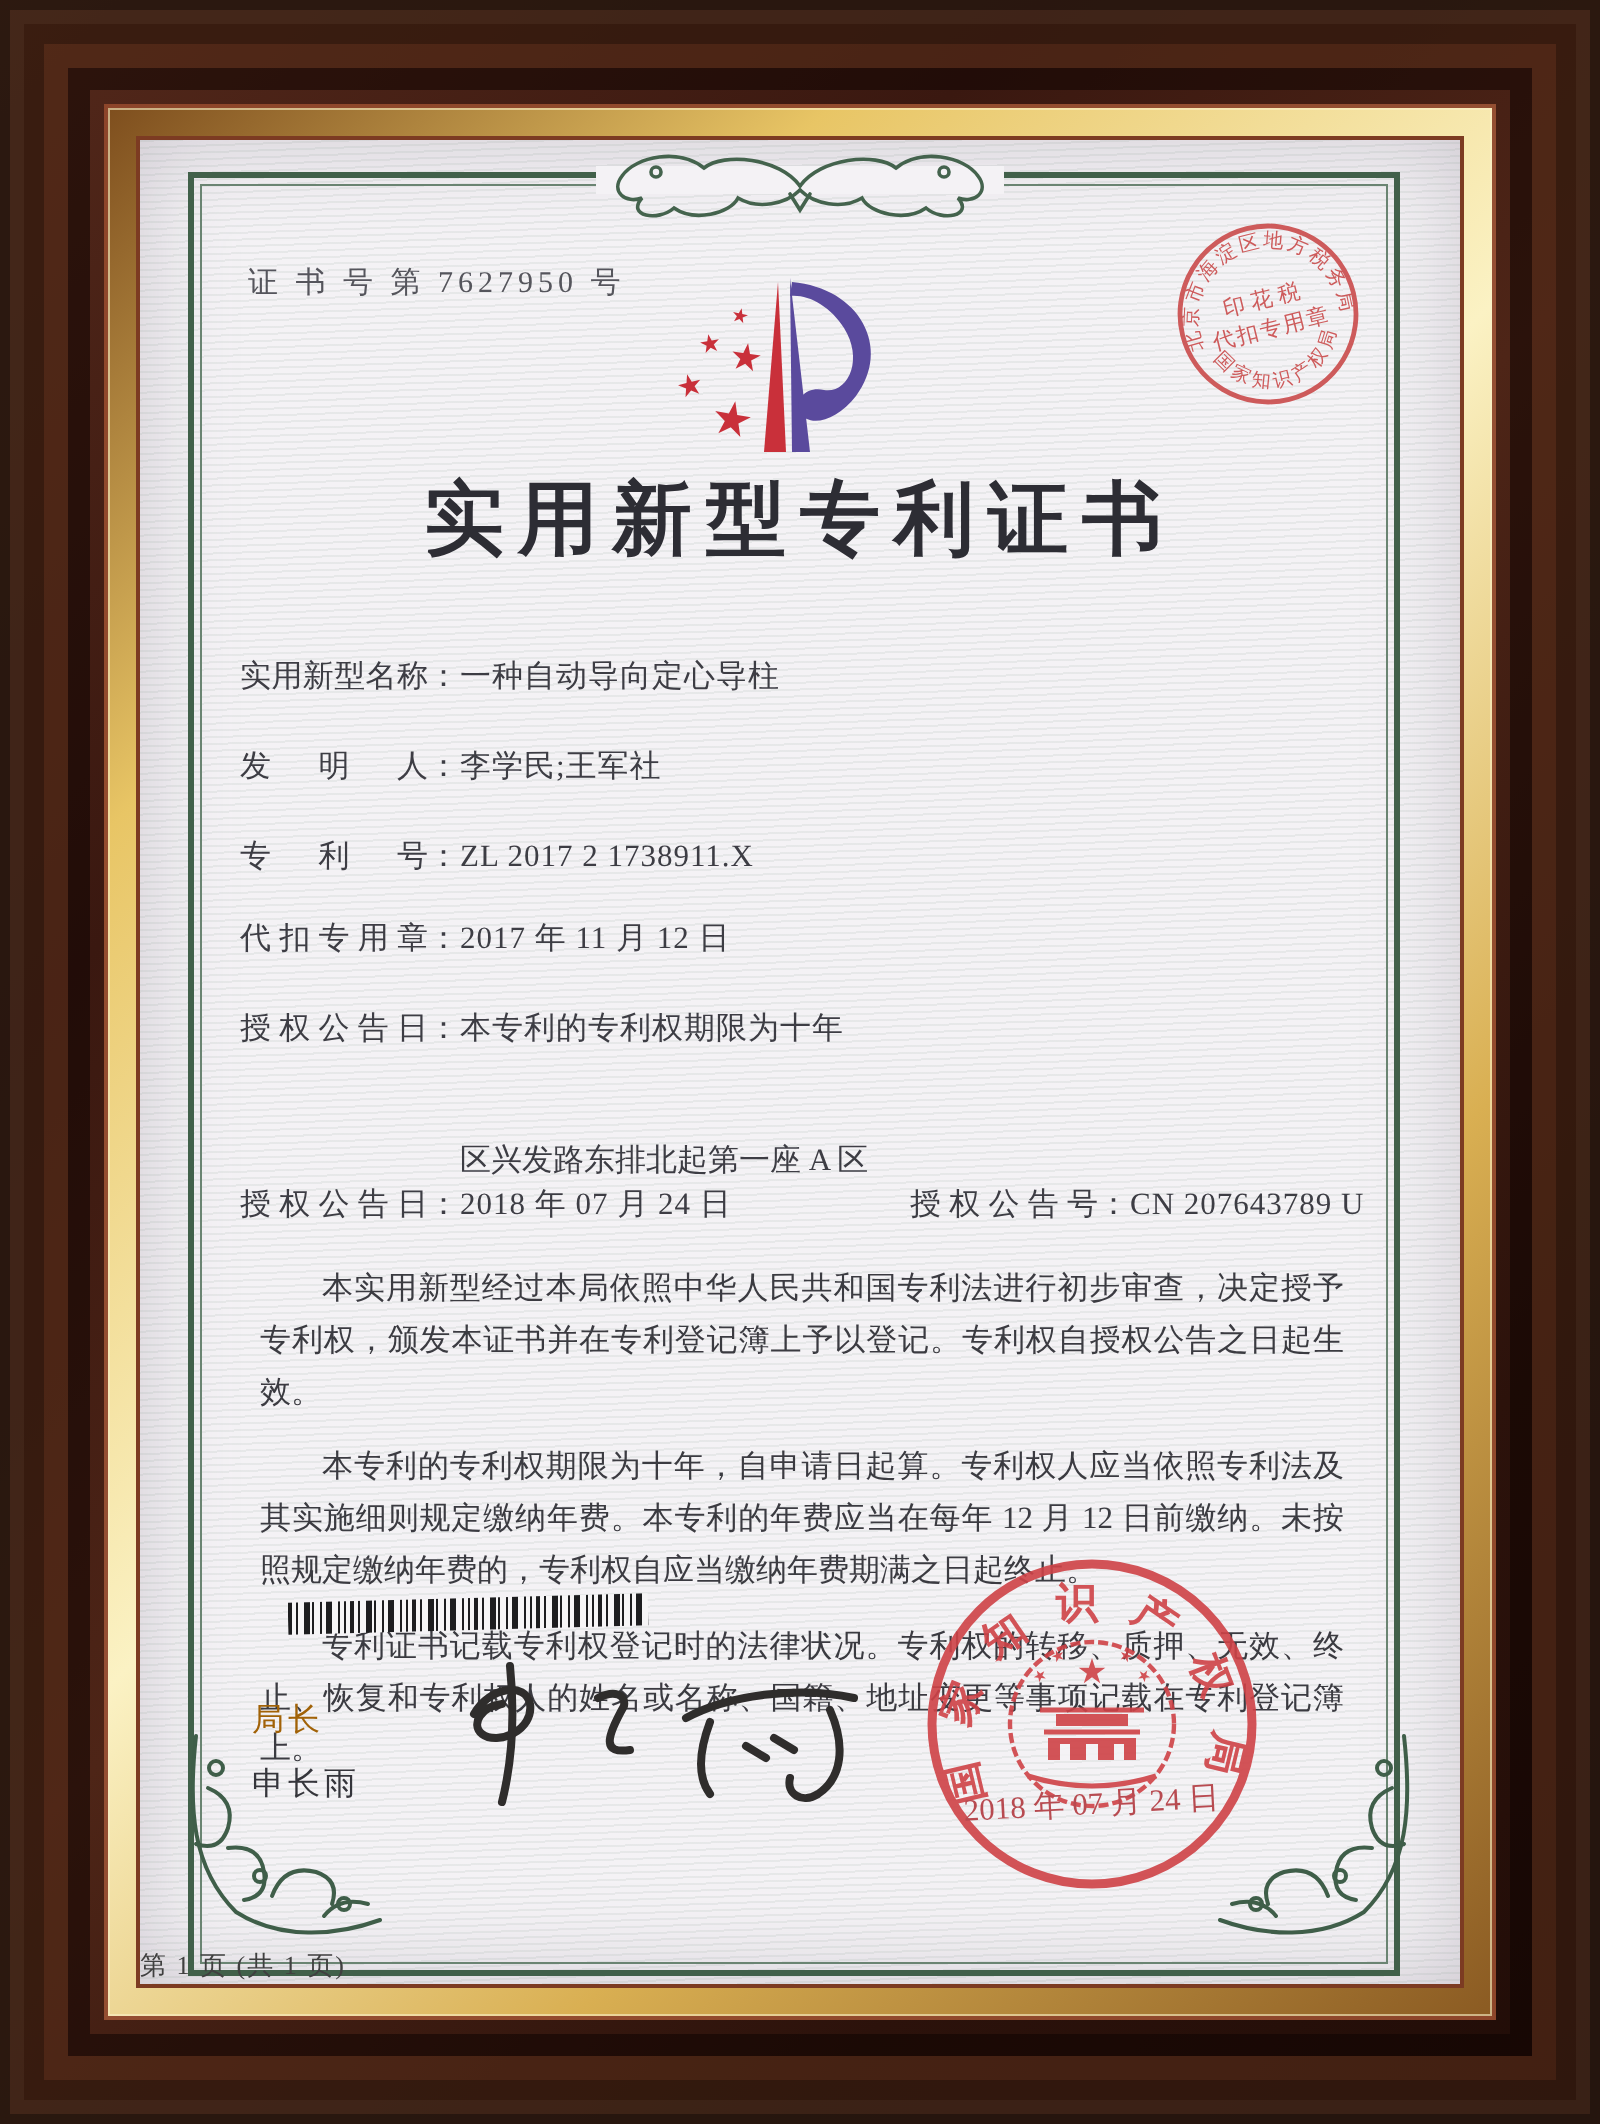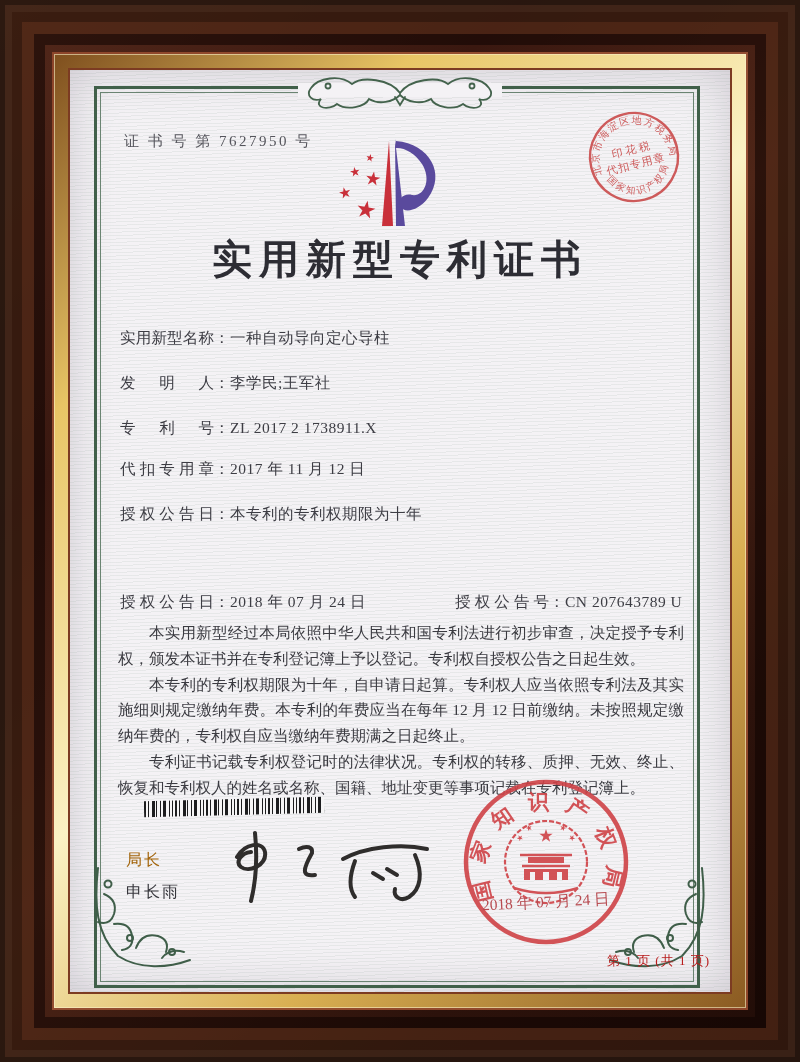--- a/index.html
+++ b/index.html
@@ -37,32 +37,32 @@
     letter-spacing:7px;color:#2d2d34;}
   .tax-stamp{position:absolute;left:508px;top:31px;transform:rotate(-14deg);opacity:.88;}
   .field-row{position:absolute;left:50px;font-size:15.5px;color:#3d3d44;white-space:nowrap;}
   .flabel{display:inline-block;width:94px;text-align:justify;text-align-last:justify;}
   .fcolon{display:inline-block;width:16px;}
   .fvalue{letter-spacing:.5px;}
   .addr-l2{position:absolute;left:160px;top:500px;font-size:15.5px;color:#3d3d44;}
   .grant-right{position:absolute;left:335px;top:0;}
   .paras{position:absolute;left:48px;top:550px;width:566px;font-size:15.5px;
     line-height:25.8px;color:#3b3b41;text-align:justify;}
-  .paras p{margin:0;text-indent:2em;font-family:Liberation Serif, serif;}
+  .paras p{margin:12px;text-indent:2em;font-family:Liberation Serif, serif;}
   .barcode{position:absolute;left:74px;top:729px;width:180px;height:16px;transform:rotate(-1.5deg);
     background:repeating-linear-gradient(90deg,#1d1d1f 0 2px,#f6f5f6 2px 4px,#1d1d1f 4px 5px,
       #f6f5f6 5px 8px,#1d1d1f 8px 11px,#f6f5f6 11px 12px,#1d1d1f 12px 13px,#f6f5f6 13px 16px,
       #1d1d1f 16px 17px,#f6f5f6 17px 19px,#1d1d1f 19px 22px,#f6f5f6 22px 25px,#1d1d1f 25px 26px,
       #f6f5f6 26px 28px,#1d1d1f 28px 29px,#f6f5f6 29px 31px);}
   .director-title{position:absolute;left:56px;top:780px;font-size:16px;color:#a16207;letter-spacing:2px;}
   .director-name{position:absolute;left:56px;top:812px;font-size:16px;color:#35353b;letter-spacing:2px;text-align:right;}
   .signature{position:absolute;left:145px;top:755px;}
   .seal{position:absolute;left:388px;top:706px;}
-  .footer{position:absolute;left:0;top:882px;width:640px;text-align:right;
-    font-size:13px;color:#b91c1c;letter-spacing:1px;}
+  .footer{position:absolute;left:0;top:904px;width:640px;text-align:left;
+    font-size:13px;color:#404040;letter-spacing:1px;}
   .stamp-red{fill:#c94747;}
 </style>
 </head>
 <body>
 
 <div class="frame-wood">
   <div class="frame-gold"></div>
   <div class="paper">
 
     <div class="green-border"></div>
@@ -144,20 +144,21 @@
     </div>
     <div class="field-row" style="top:348px">
       <span class="flabel">专利号</span><span class="fcolon">：</span><span class="fvalue">ZL 2017 2 1738911.X</span>
     </div>
     <div class="field-row" style="top:389px">
       <span class="flabel">代扣专用章</span><span class="fcolon">：</span><span class="fvalue">2017 年 11 月 12 日</span>
     </div>
     <div class="field-row" style="top:434px">
       <span class="flabel">授权公告日</span><span class="fcolon">：</span><span class="fvalue">本专利的专利权期限为十年</span>
     </div>
+    <div class="addr-l2">区兴发路东排北起第一座 A 区</div>
     <div class="field-row" style="top:522px;width:566px">
       <span><span class="flabel">授权公告日</span><span class="fcolon">：</span><span class="fvalue">2018 年 07 月 24 日</span></span>
       <span class="grant-right"><span class="flabel">授权公告号</span><span class="fcolon">：</span><span class="fvalue">CN 207643789 U</span></span>
     </div>
 
     <div class="paras">
       <p>本实用新型经过本局依照中华人民共和国专利法进行初步审查，决定授予专利权，颁发本证书并在专利登记簿上予以登记。专利权自授权公告之日起生效。</p>
       <p>本专利的专利权期限为十年，自申请日起算。专利权人应当依照专利法及其实施细则规定缴纳年费。本专利的年费应当在每年 12 月 12 日前缴纳。未按照规定缴纳年费的，专利权自应当缴纳年费期满之日起终止。</p>
       <p>专利证书记载专利权登记时的法律状况。专利权的转移、质押、无效、终止、恢复和专利权人的姓名或名称、国籍、地址变更等事项记载在专利登记簿上。</p>
     </div>

